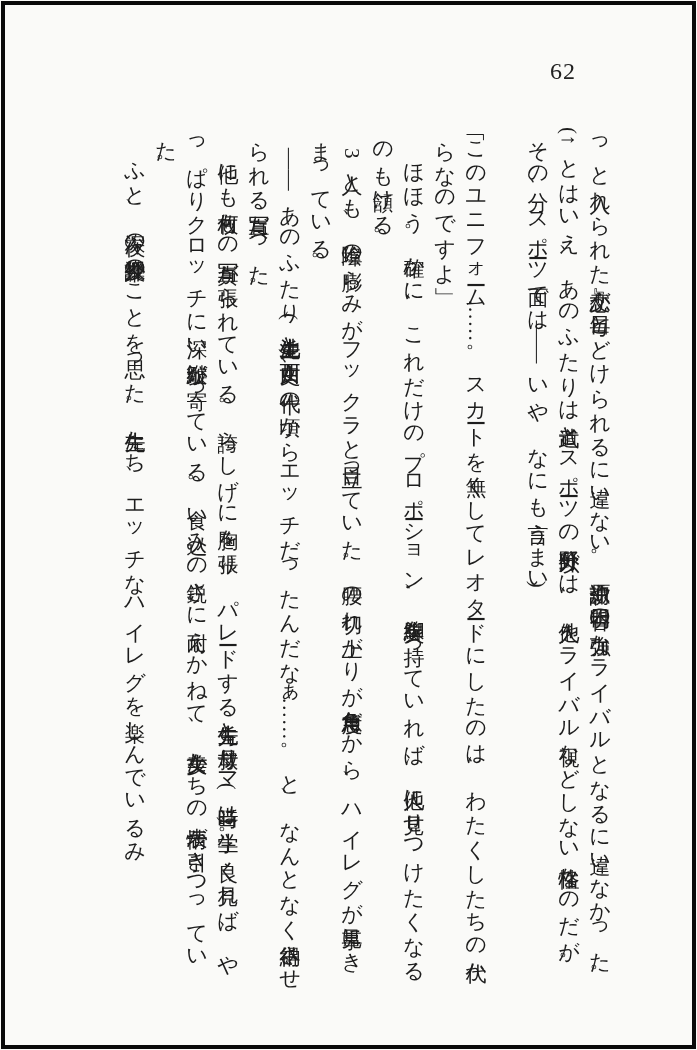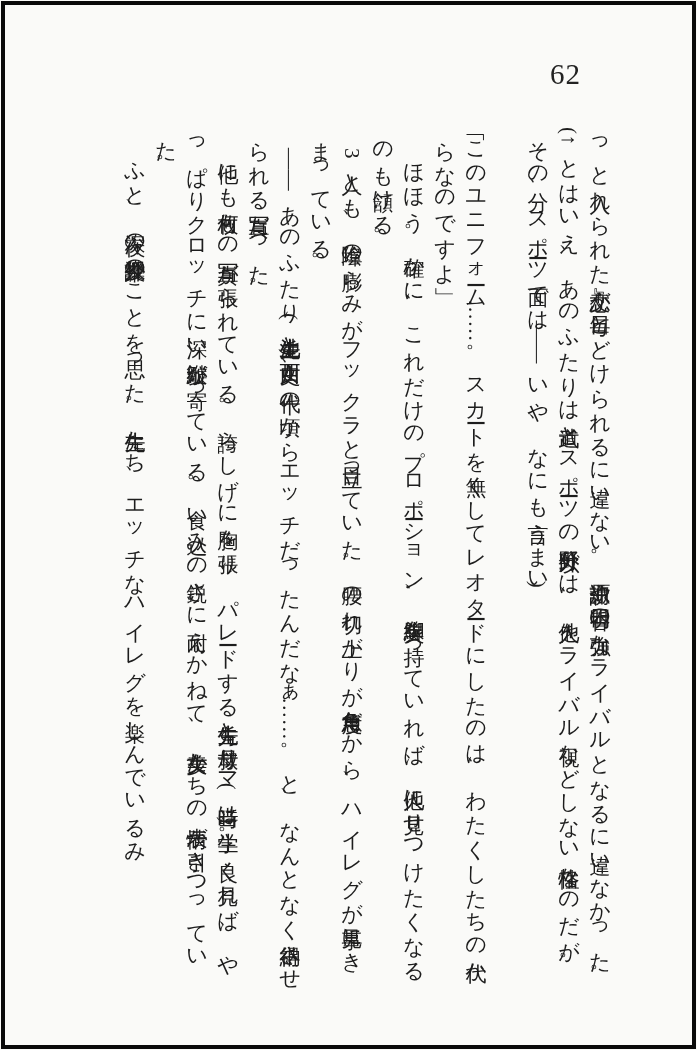--- a/index.html
+++ b/index.html
@@ -18,21 +18,21 @@
   .page-frame {
     position: absolute;
     inset: 1px;
     border: 4px solid #0a0a0a;
     pointer-events: none;
   }
   .page-number {
     position: absolute;
     top: 58px;
     left: 550px;
-    font-size: 29px;
+    font-size: 24px;
     letter-spacing: 1px;
     color: #222;
   }
   .text-body {
     position: absolute;
     top: 127px;
     right: 82px;
     height: 858px;
     writing-mode: vertical-rl;
     text-orientation: mixed;

